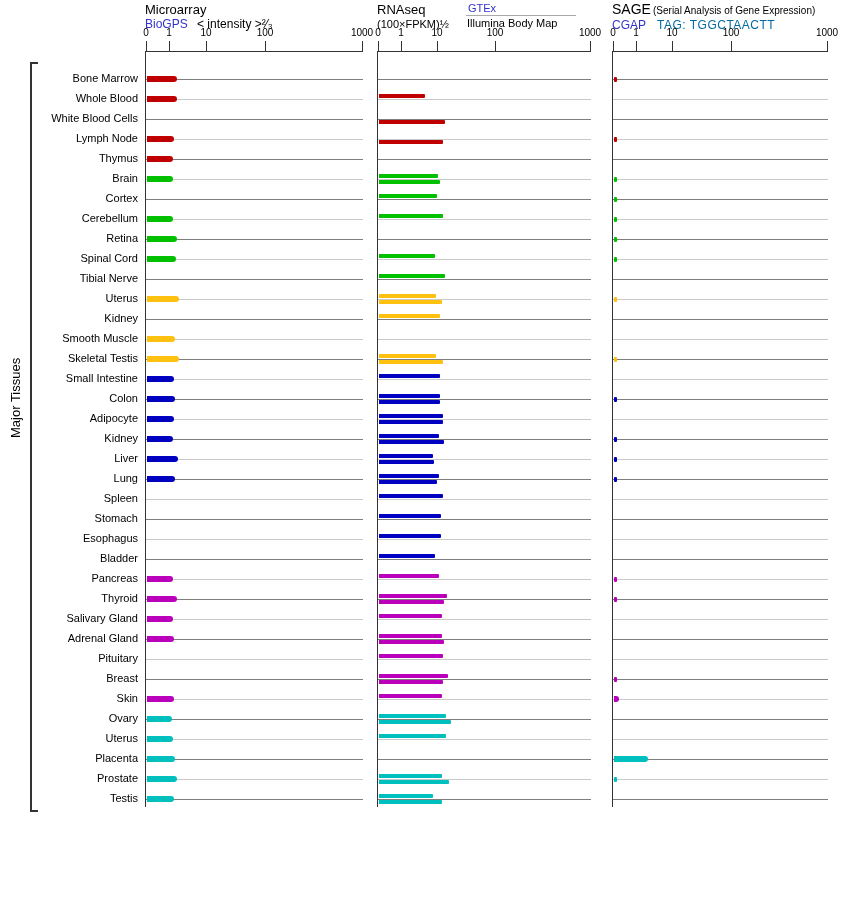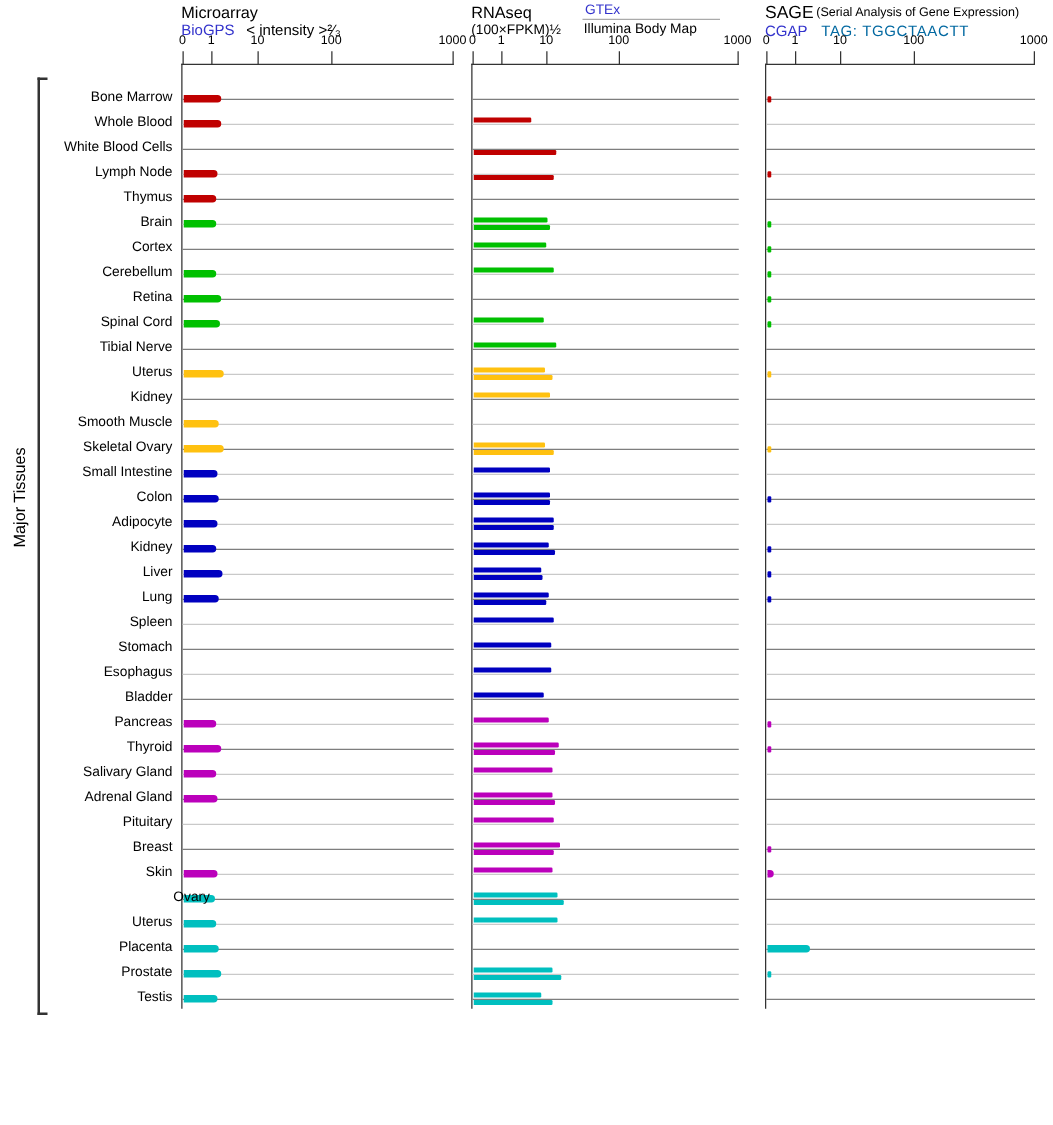--- a/index.html
+++ b/index.html
@@ -302,36 +302,36 @@
     <div class="rowlabel" style="top: 151px;">Thymus</div>
     <div class="rowlabel" style="top: 171px;">Brain</div>
     <div class="rowlabel" style="top: 191px;">Cortex</div>
     <div class="rowlabel" style="top: 211px;">Cerebellum</div>
     <div class="rowlabel" style="top: 231px;">Retina</div>
     <div class="rowlabel" style="top: 251px;">Spinal Cord</div>
     <div class="rowlabel" style="top: 271px;">Tibial Nerve</div>
     <div class="rowlabel" style="top: 291px;">Uterus</div>
     <div class="rowlabel" style="top: 311px;">Kidney</div>
     <div class="rowlabel" style="top: 331px;">Smooth Muscle</div>
-    <div class="rowlabel" style="top: 351px;">Skeletal Ovary</div>
+    <div class="rowlabel" style="top: 351px;">Skeletal Testis</div>
     <div class="rowlabel" style="top: 371px;">Small Intestine</div>
     <div class="rowlabel" style="top: 391px;">Colon</div>
     <div class="rowlabel" style="top: 411px;">Adipocyte</div>
     <div class="rowlabel" style="top: 431px;">Kidney</div>
     <div class="rowlabel" style="top: 451px;">Liver</div>
     <div class="rowlabel" style="top: 471px;">Lung</div>
     <div class="rowlabel" style="top: 491px;">Spleen</div>
     <div class="rowlabel" style="top: 511px;">Stomach</div>
     <div class="rowlabel" style="top: 531px;">Esophagus</div>
     <div class="rowlabel" style="top: 551px;">Bladder</div>
     <div class="rowlabel" style="top: 571px;">Pancreas</div>
     <div class="rowlabel" style="top: 591px;">Thyroid</div>
     <div class="rowlabel" style="top: 611px;">Salivary Gland</div>
     <div class="rowlabel" style="top: 631px;">Adrenal Gland</div>
     <div class="rowlabel" style="top: 651px;">Pituitary</div>
     <div class="rowlabel" style="top: 671px;">Breast</div>
     <div class="rowlabel" style="top: 691px;">Skin</div>
-    <div class="rowlabel" style="top: 711px; padding-left: 30px;">Ovary</div>
+    <div class="rowlabel" style="top: 711px;">Ovary</div>
     <div class="rowlabel" style="top: 731px;">Uterus</div>
     <div class="rowlabel" style="top: 751px;">Placenta</div>
     <div class="rowlabel" style="top: 771px;">Prostate</div>
     <div class="rowlabel" style="top: 791px;">Testis</div>
 </div>
 
 </body></html>

